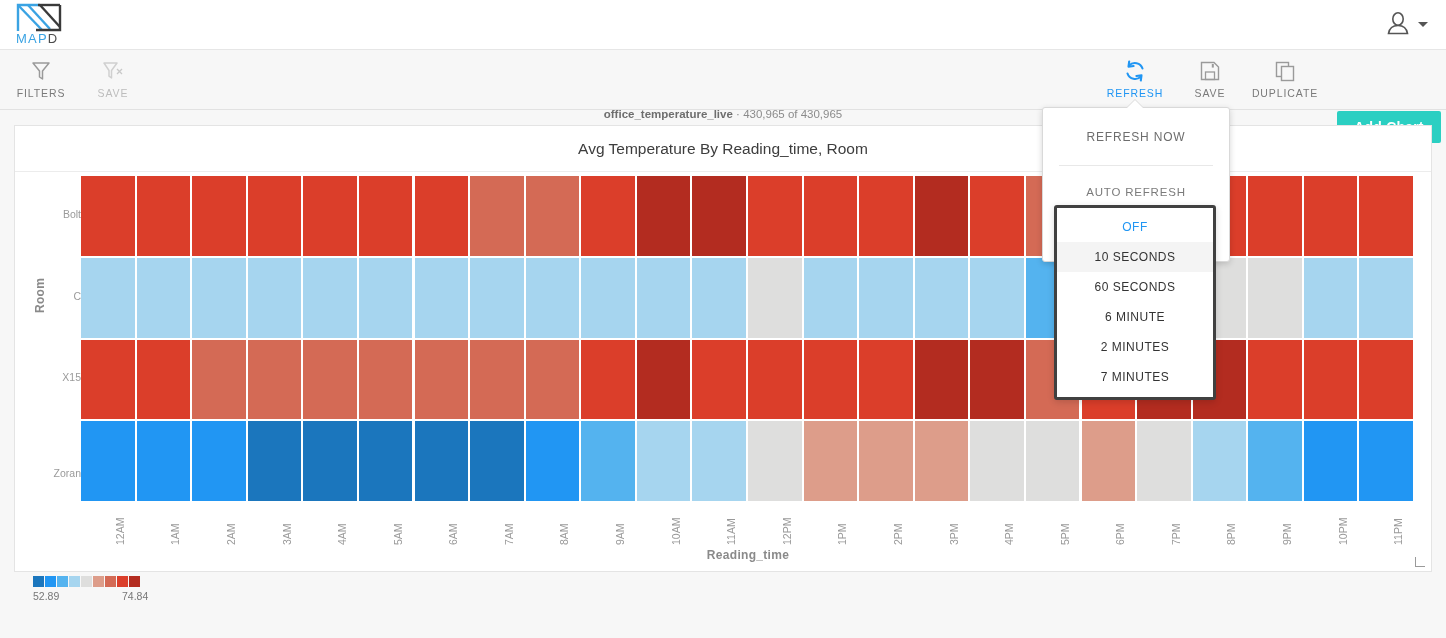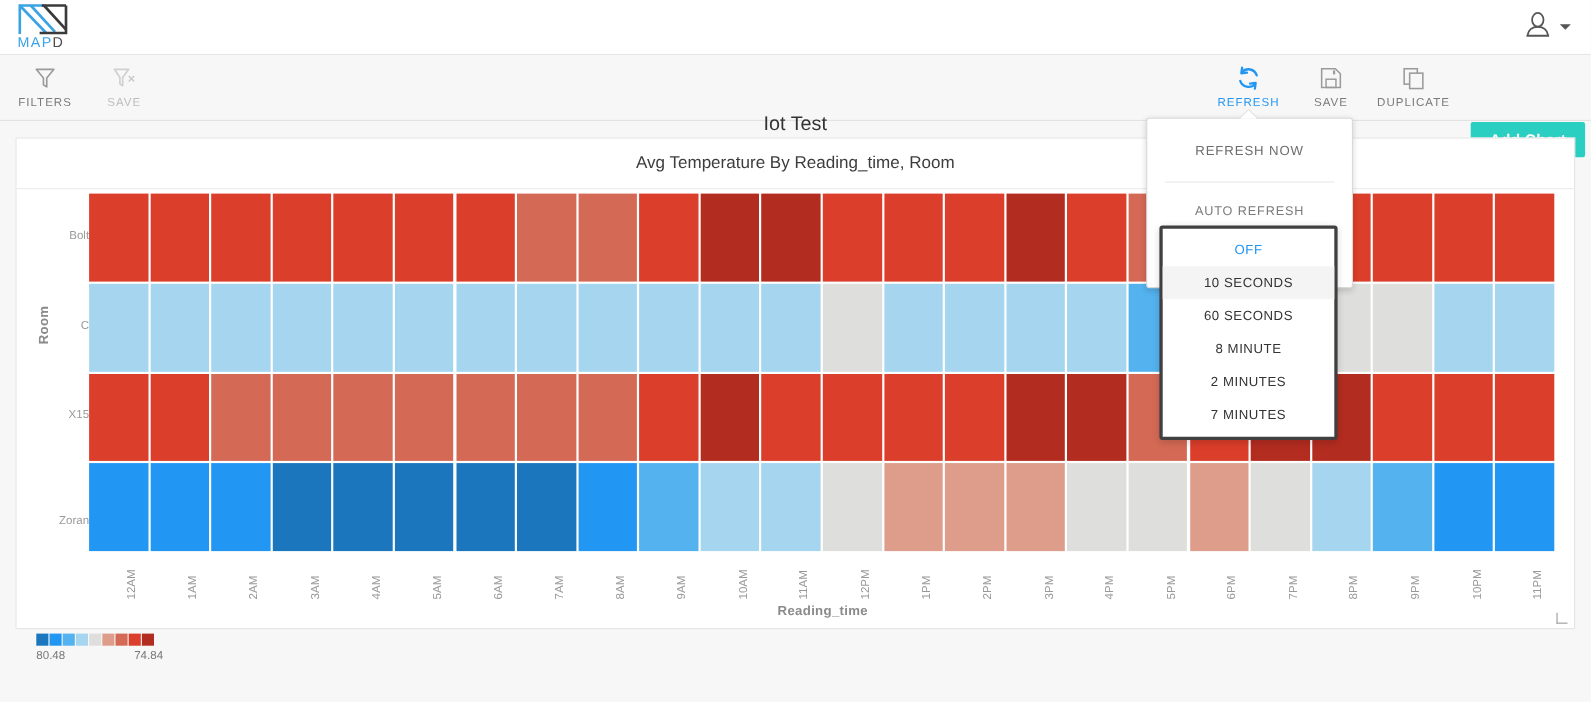--- a/index.html
+++ b/index.html
@@ -261,21 +261,20 @@
         <rect x="2.5" y="2.5" width="12" height="14" fill="none" stroke="#9a9a9a" stroke-width="1.4"></rect>
         <rect x="7.5" y="6.5" width="12" height="14" fill="#f7f7f7" stroke="#9a9a9a" stroke-width="1.4"></rect>
       </svg>
     </div>
     <div class="tb-lbl">DUPLICATE</div>
   </div>
 
   <button id="addchart">Add Chart</button>
 
   <div id="dashtitle">
-    <div class="t1">Iot Test</div>
     <div class="t2">
       <span class="src">office_temperature_live</span>
       <span>·</span>
       <span>430,965 of 430,965</span>
     </div>
   </div>
 </div>
 
 <div id="panel">
   <div id="chart-title">Avg Temperature By Reading_time, Room</div>
@@ -427,36 +426,36 @@
           <div class="sw" style="background: rgb(27, 118, 189);"></div>
           <div class="sw" style="background: rgb(33, 150, 243);"></div>
           <div class="sw" style="background: rgb(84, 179, 239);"></div>
           <div class="sw" style="background: rgb(166, 213, 239);"></div>
           <div class="sw" style="background: rgb(222, 222, 221);"></div>
           <div class="sw" style="background: rgb(221, 157, 138);"></div>
           <div class="sw" style="background: rgb(212, 106, 85);"></div>
           <div class="sw" style="background: rgb(219, 62, 42);"></div>
           <div class="sw" style="background: rgb(179, 44, 32);"></div>
         </div>
-      <div class="lg-min">80.48</div>
+      <div class="lg-min">52.89</div>
       <div class="lg-max">74.84</div>
     </div>
   </div>
 
   <div id="resize-handle"></div>
 </div>
 
 <div id="refresh-menu">
   <div class="arrow-o"></div>
   <div class="arrow-i"></div>
   <div id="refresh-now">REFRESH NOW</div>
   <div id="rm-divider"></div>
   <div id="auto-refresh-lbl">AUTO REFRESH</div>
 </div>
 
 <div id="refresh-options">
     <div class="ropt selected">OFF</div>
     <div class="ropt hovered">10 SECONDS</div>
     <div class="ropt">60 SECONDS</div>
-    <div class="ropt">8 MINUTE</div>
+    <div class="ropt">6 MINUTE</div>
     <div class="ropt">2 MINUTES</div>
     <div class="ropt">7 MINUTES</div>
   </div>
 
 </body></html>

